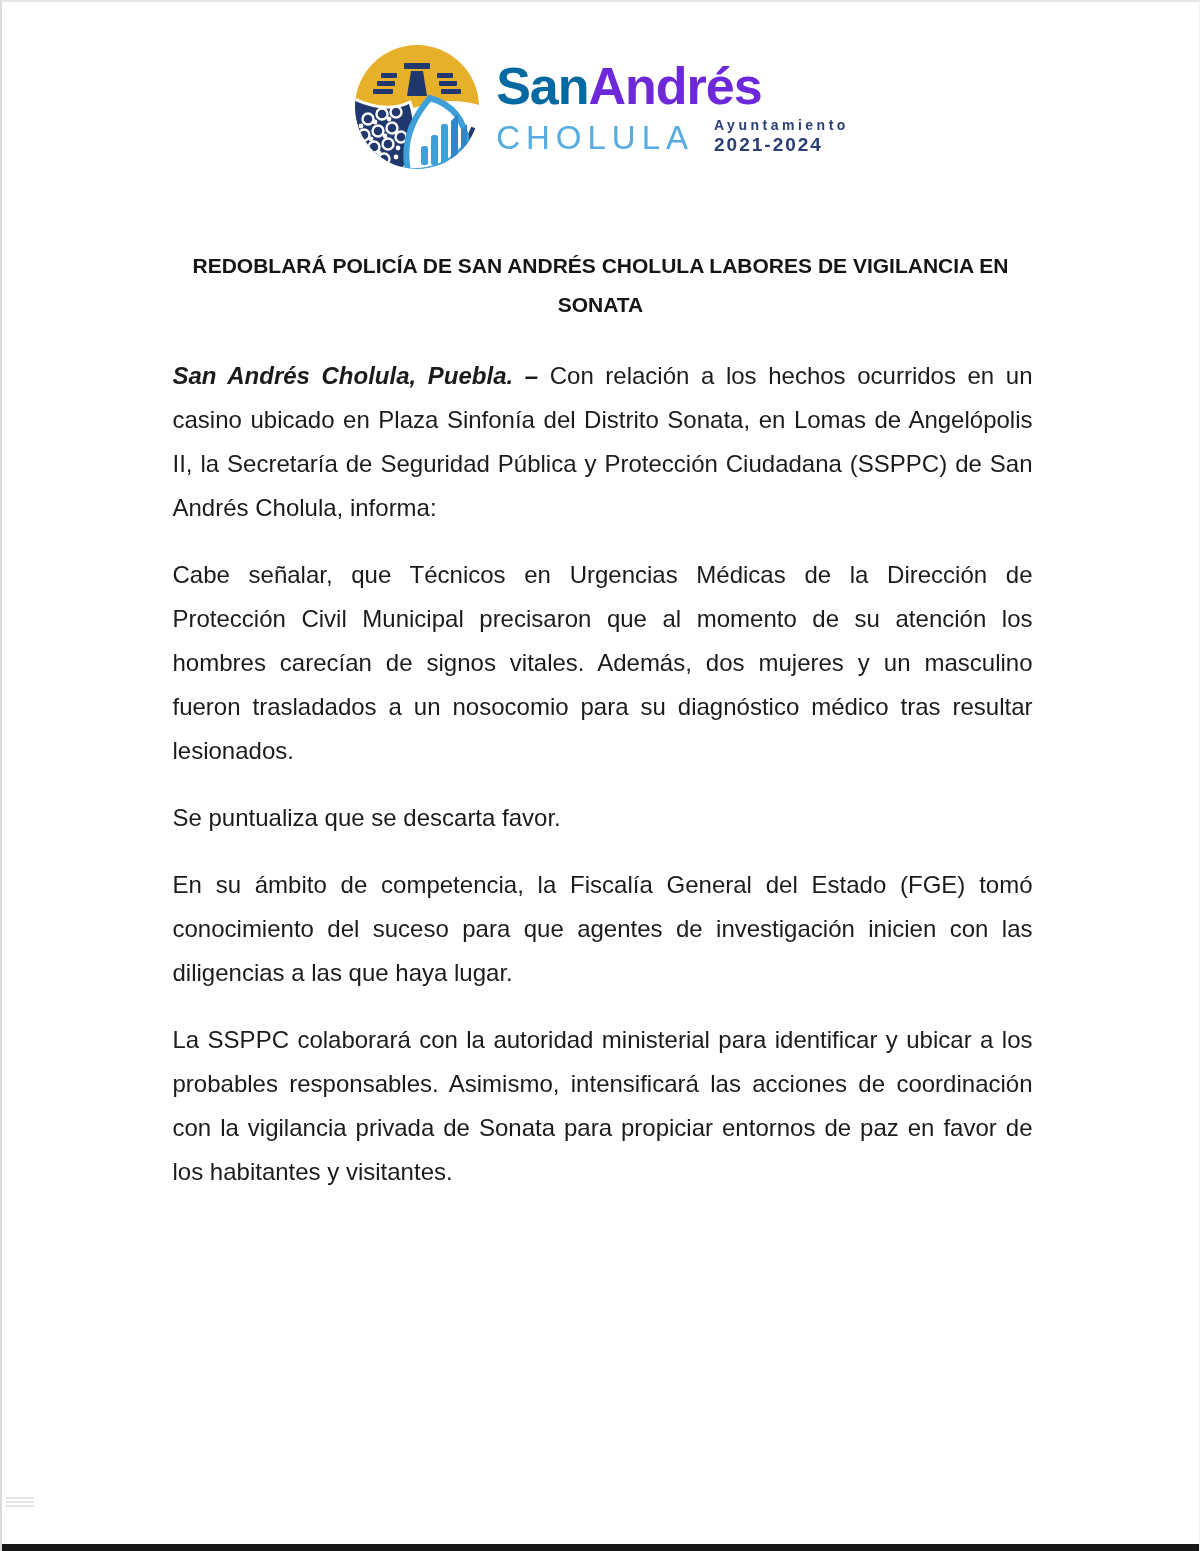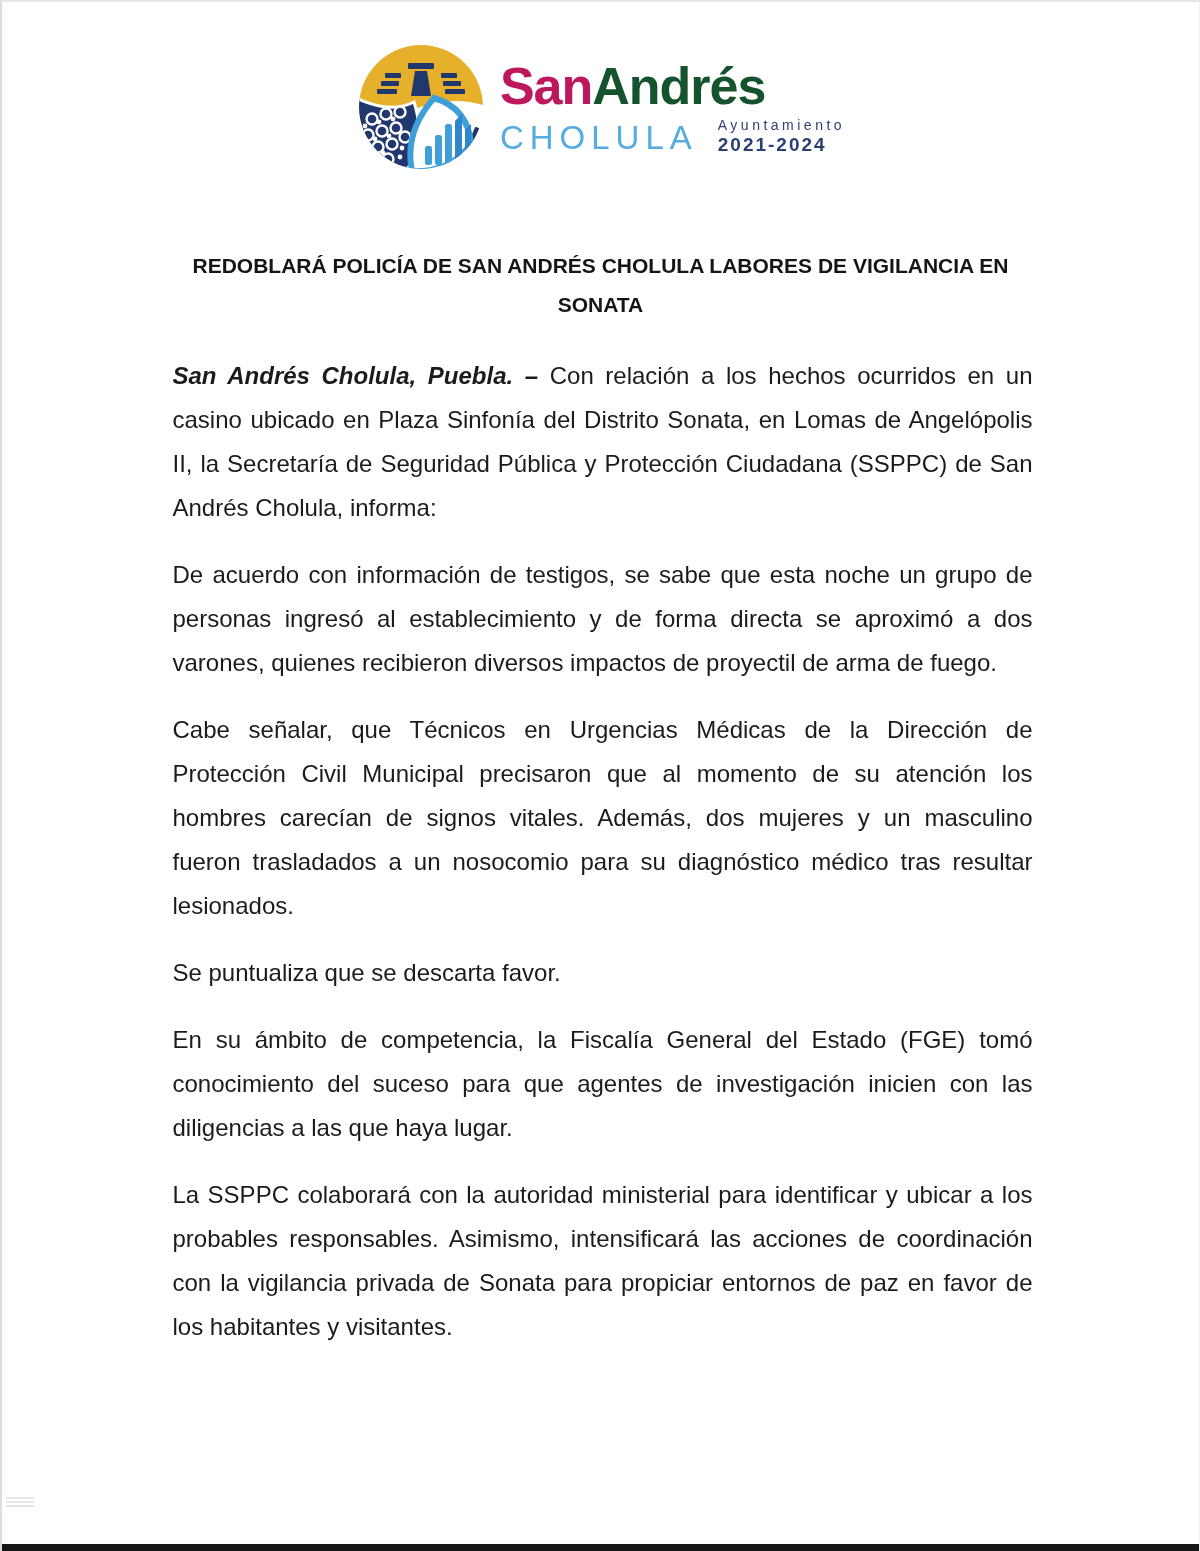--- a/index.html
+++ b/index.html
@@ -23,31 +23,31 @@
   .logo-row {
     display: flex; justify-content: center; align-items: center;
     gap: 14px; padding-top: 40px;
   }
   .emblem { width: 130px; height: 130px; display: block; }
   .wordmark { display: flex; flex-direction: column; line-height: 1; }
   .brand {
     font-size: 52px; font-weight: bold; letter-spacing: -1px;
     line-height: 1;
   }
-  .brand .part1 { color: #be185d; }
-  .brand .part2 { color: #14532d; }
+  .brand .part1 { color: #0369a1; }
+  .brand .part2 { color: #6d28d9; }
   .brand-row2 {
     display: flex; align-items: flex-end; gap: 20px; margin-top: 6px;
   }
   .cholula {
     color: #54ace0; font-size: 33px; font-weight: normal;
     letter-spacing: 6px; line-height: 1;
   }
   .ayto { display: flex; flex-direction: column; color: #2a3f74; }
-  .ayto .org { font-size: 14px; letter-spacing: 3.5px; }
+  .ayto .org { font-size: 14px; letter-spacing: 3.5px; font-weight: bold; }
   .ayto .years { font-size: 19px; font-weight: bold; letter-spacing: 2px; margin-top: 3px; }
   
   .doc-title {
     margin-top: 74px;
     text-align: center;
     font-size: 21px; font-weight: bold; color: #151515;
     line-height: 39px;
   }
   .doc-title .title-line { display: block; white-space: nowrap; }
   .content {
@@ -158,21 +158,20 @@
   </header>
 
   <main>
     <h1 class="doc-title">
       <span class="title-line">REDOBLARÁ POLICÍA DE SAN ANDRÉS CHOLULA LABORES DE VIGILANCIA EN</span>
       <span class="title-line">SONATA</span>
     </h1>
 
     <div class="content">
       <p><strong class="lead">San Andrés Cholula, Puebla. –</strong> <span>Con relación a los hechos ocurridos en un casino ubicado en Plaza Sinfonía del Distrito Sonata, en Lomas de Angelópolis II, la Secretaría de Seguridad Pública y Protección Ciudadana (SSPPC) de San Andrés Cholula, informa:</span></p>
-      <p>De acuerdo con información de testigos, se sabe que esta noche un grupo de personas ingresó al establecimiento y de forma directa se aproximó a dos varones, quienes recibieron diversos impactos de proyectil de arma de fuego.</p>
       <p>Cabe señalar, que Técnicos en Urgencias Médicas de la Dirección de Protección Civil Municipal precisaron que al momento de su atención los hombres carecían de signos vitales. Además, dos mujeres y un masculino fueron trasladados a un nosocomio para su diagnóstico médico tras resultar lesionados.</p>
       <p>Se puntualiza que se descarta favor.</p>
       <p>En su ámbito de competencia, la Fiscalía General del Estado (FGE) tomó conocimiento del suceso para que agentes de investigación inicien con las diligencias a las que haya lugar.</p>
       <p>La SSPPC colaborará con la autoridad ministerial para identificar y ubicar a los probables responsables. Asimismo, intensificará las acciones de coordinación con la vigilancia privada de Sonata para propiciar entornos de paz en favor de los habitantes y visitantes.</p>
     </div>
   </main>
 
   <div class="edge-smudge"></div>
   <div class="edge-bottom"></div>
 </div>

